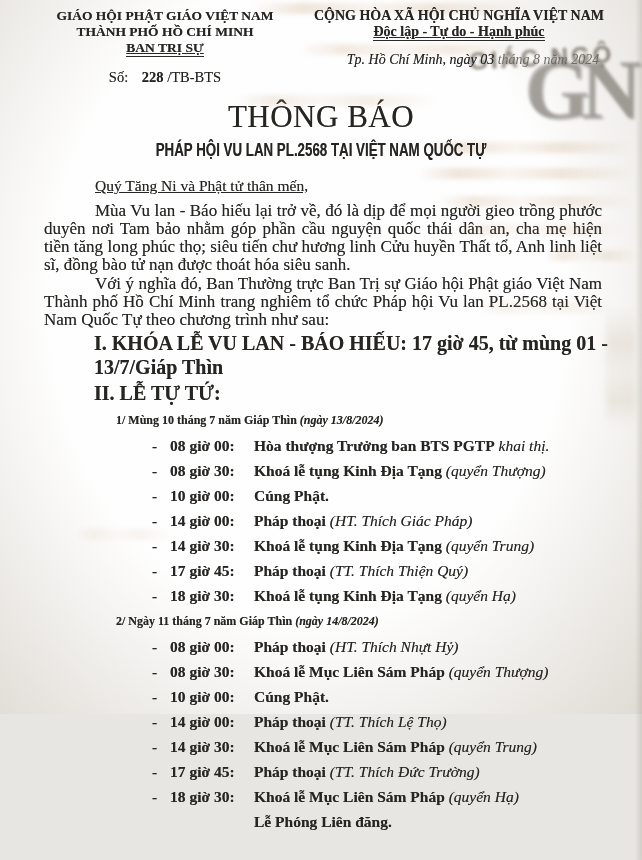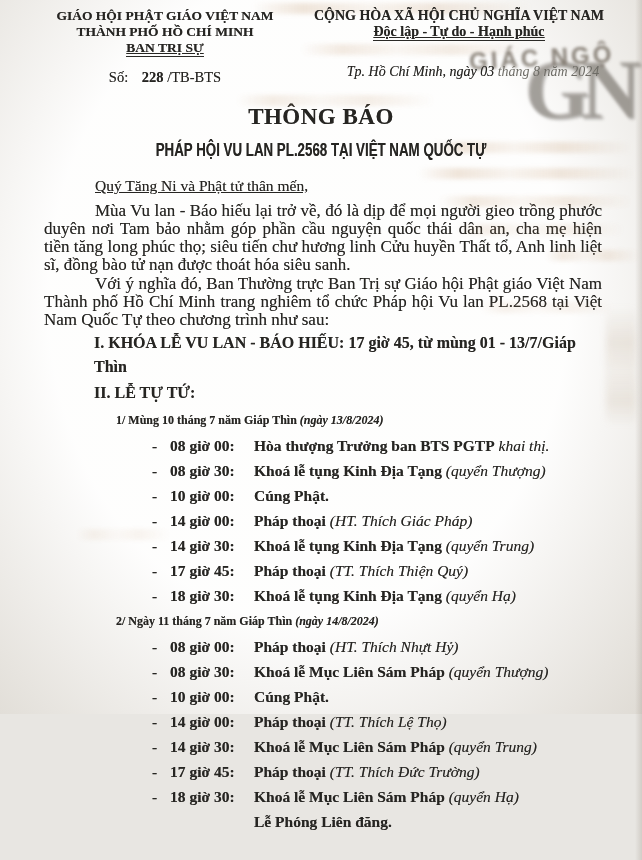--- a/index.html
+++ b/index.html
@@ -58,34 +58,34 @@
   }
   
   .doc-header{position:relative;display:flex;justify-content:space-between;padding:8px 24px 0 32px;}
   .hdr-org{width:266px;text-align:center;}
   .hdr-nat{width:318px;text-align:center;}
   .hdr-line{font-size:13.5px;font-weight:bold;line-height:16px;}
   .hdr-nat .hdr-line{font-size:14px;}
   .u{display:inline-block;border-bottom:1.5px solid #2b2a27;padding-bottom:1px;line-height:14px;text-decoration:underline;}
   .doc-number{margin-top:11px;font-size:14.5px;line-height:18px;}
   .doc-number .num{font-weight:bold;margin-left:10px;}
-  .dateline{margin-top:22px;font-style:italic;font-size:14px;line-height:18px;transform:translateX(14px);}
+  .dateline{margin-top:10px;font-style:italic;font-size:14px;line-height:18px;transform:translateX(14px);}
   .dateline .faded{color:#6e6c66;text-shadow:none;}
   
-  .doc-title{margin:17px 0 8px 0;text-align:center;font-size:23px;font-weight:bold;
+  .doc-title{margin:17px 0 8px 0;text-align:center;font-size:31px;font-weight:normal;
     line-height:28px;letter-spacing:.5px;}
   .doc-subtitle{margin:1px 0 0 0;text-align:center;
     font-family:"Liberation Sans", sans-serif;font-weight:bold;font-size:18px;line-height:22px;
     transform:scaleX(.74);transform-origin:50% 50%;white-space:nowrap;}
   
   .greeting{margin:12px 42px 0 44px;text-indent:51px;font-size:15.5px;line-height:25px;text-decoration:underline;}
   .body-para{margin:4px 40px 0 44px;text-indent:51px;font-size:17px;line-height:18px;
     text-align:justify;}
   .body-para + .body-para{margin-top:1px;}
-  .section-heading{margin:2px 30px 0 0;padding-left:94px;font-size:16px;font-weight:bold;
+  .section-heading{margin:2px 30px 0 0;padding-left:94px;font-size:20px;font-weight:bold;
     line-height:24px;}
   
   .schedule{margin-top:3px;}
   .day-heading{padding-left:116px;font-size:12px;font-weight:bold;line-height:25px;margin-top:1px;}
   .day-heading .it{font-style:italic;}
   .sched-row{display:flex;padding-left:152px;font-size:15.5px;line-height:25px;}
   .sched-row .dash{width:18px;font-weight:bold;}
   .sched-row .time{width:84px;font-weight:bold;}
   .sched-row .desc{flex:1;}
   .sched-row .act{font-weight:bold;}

